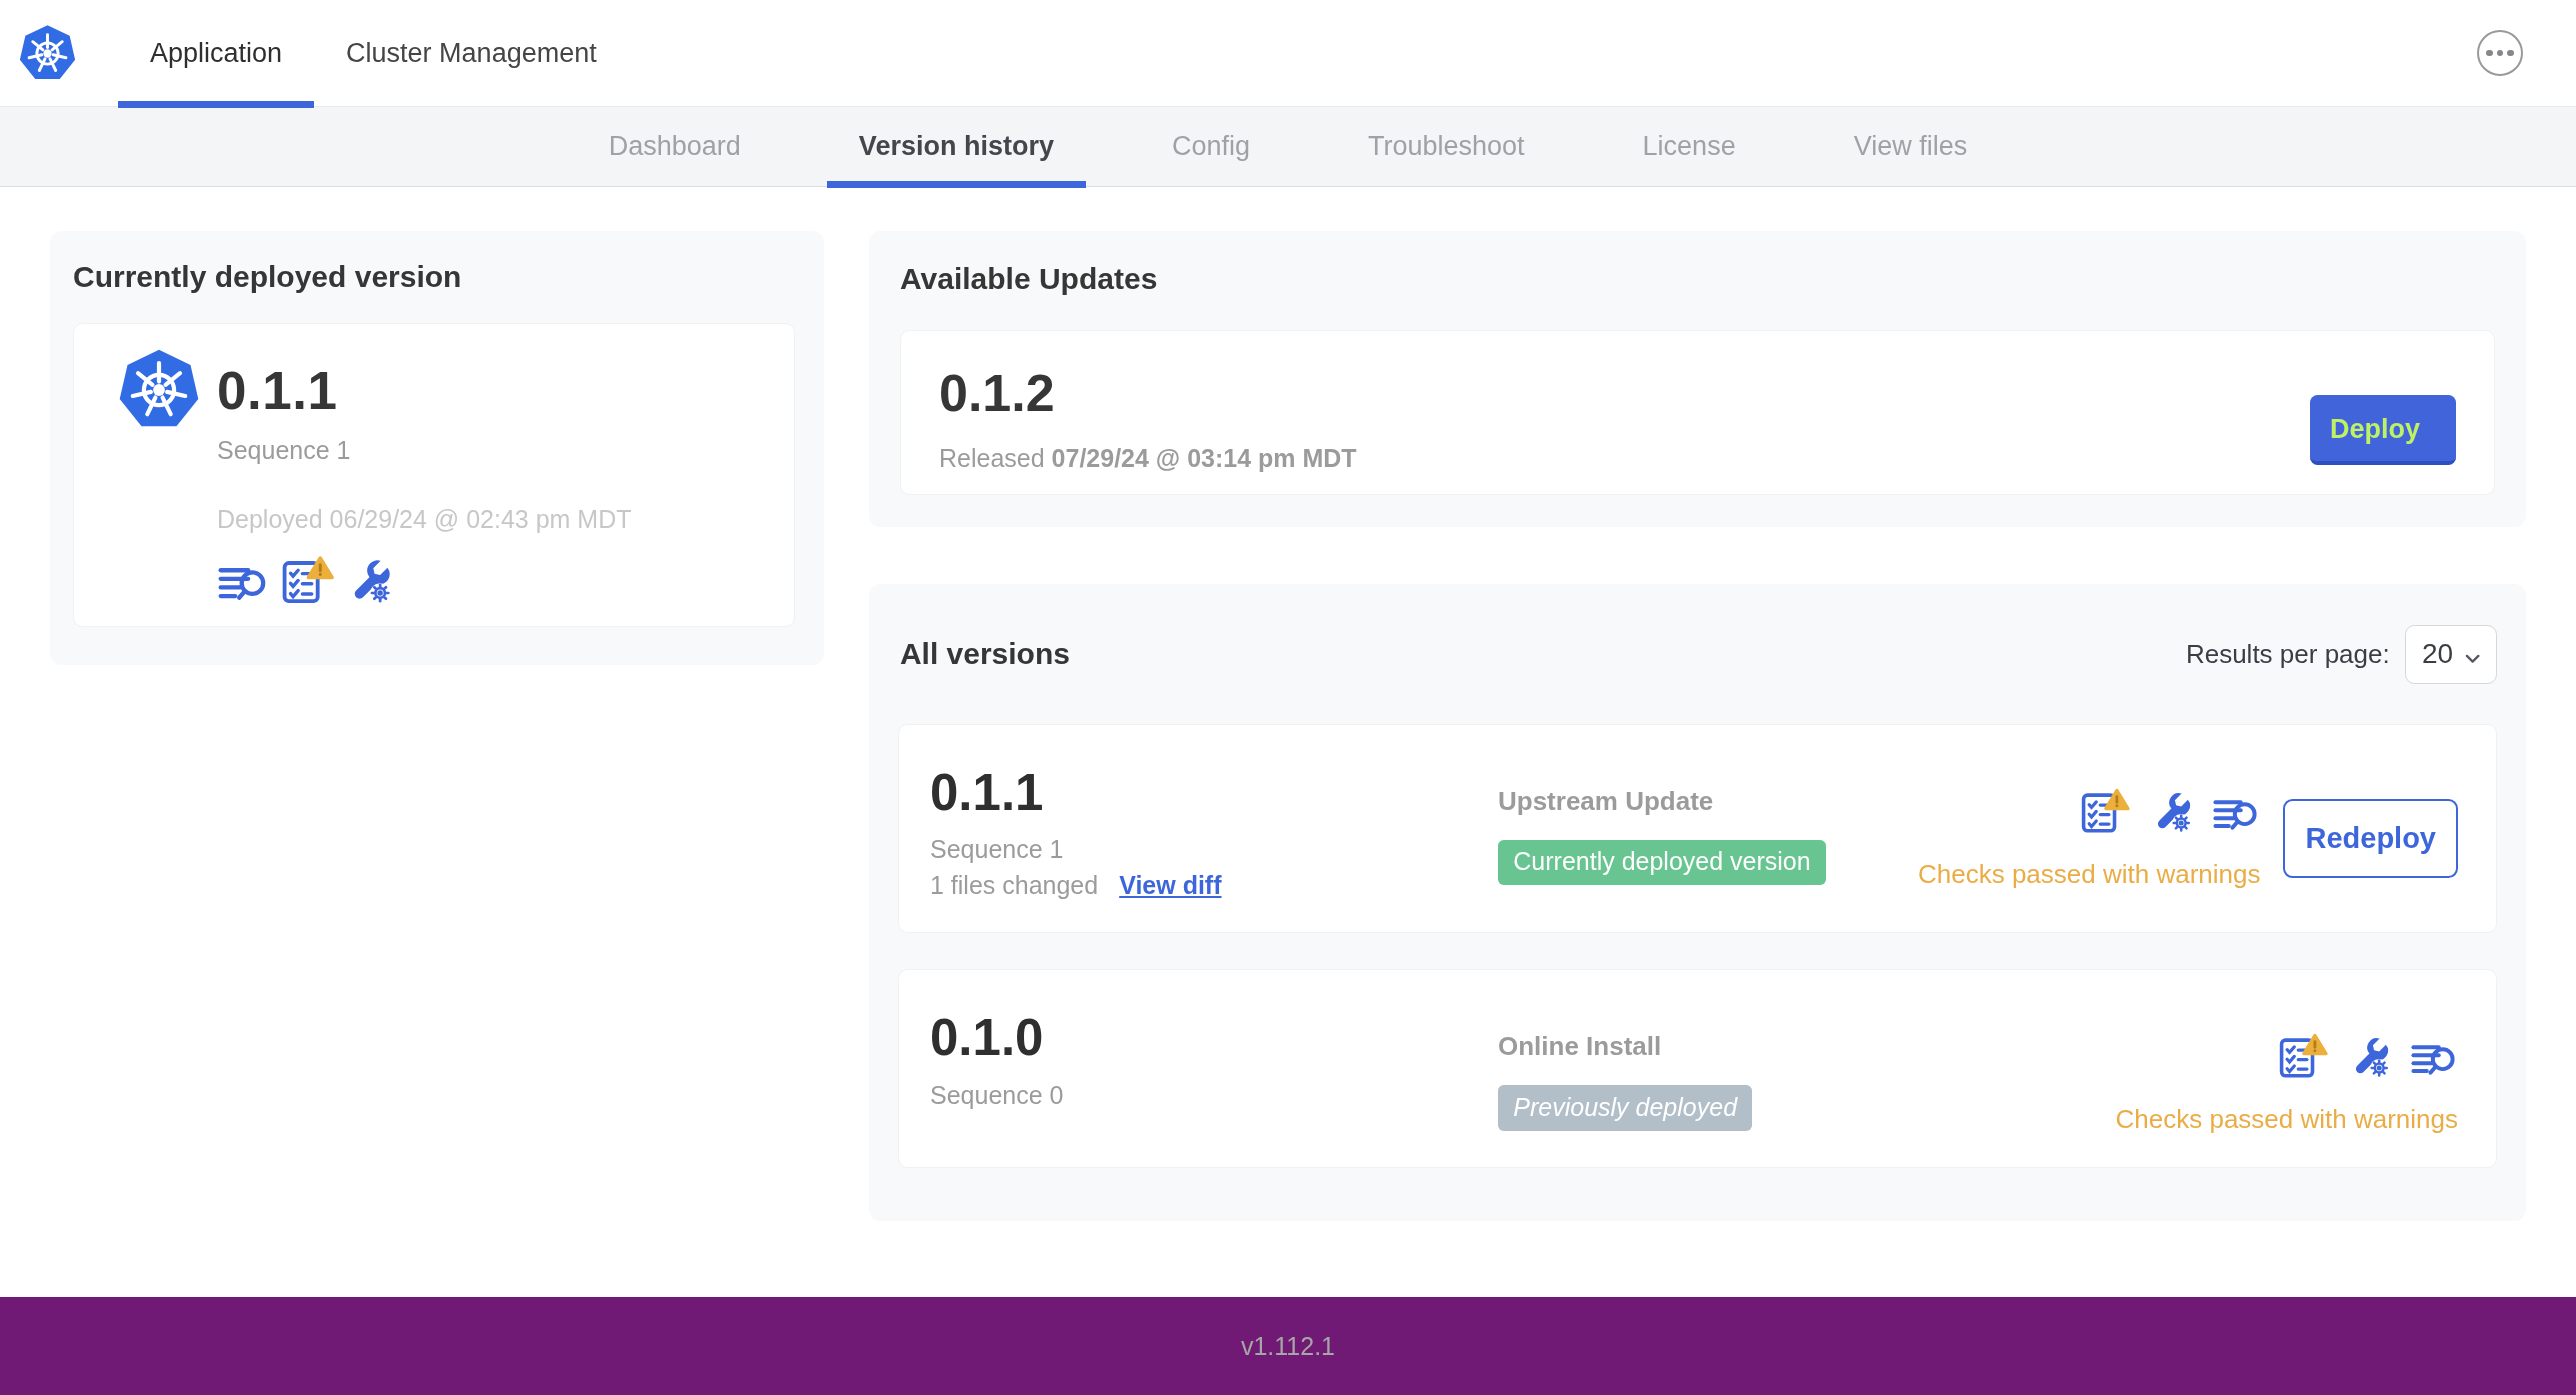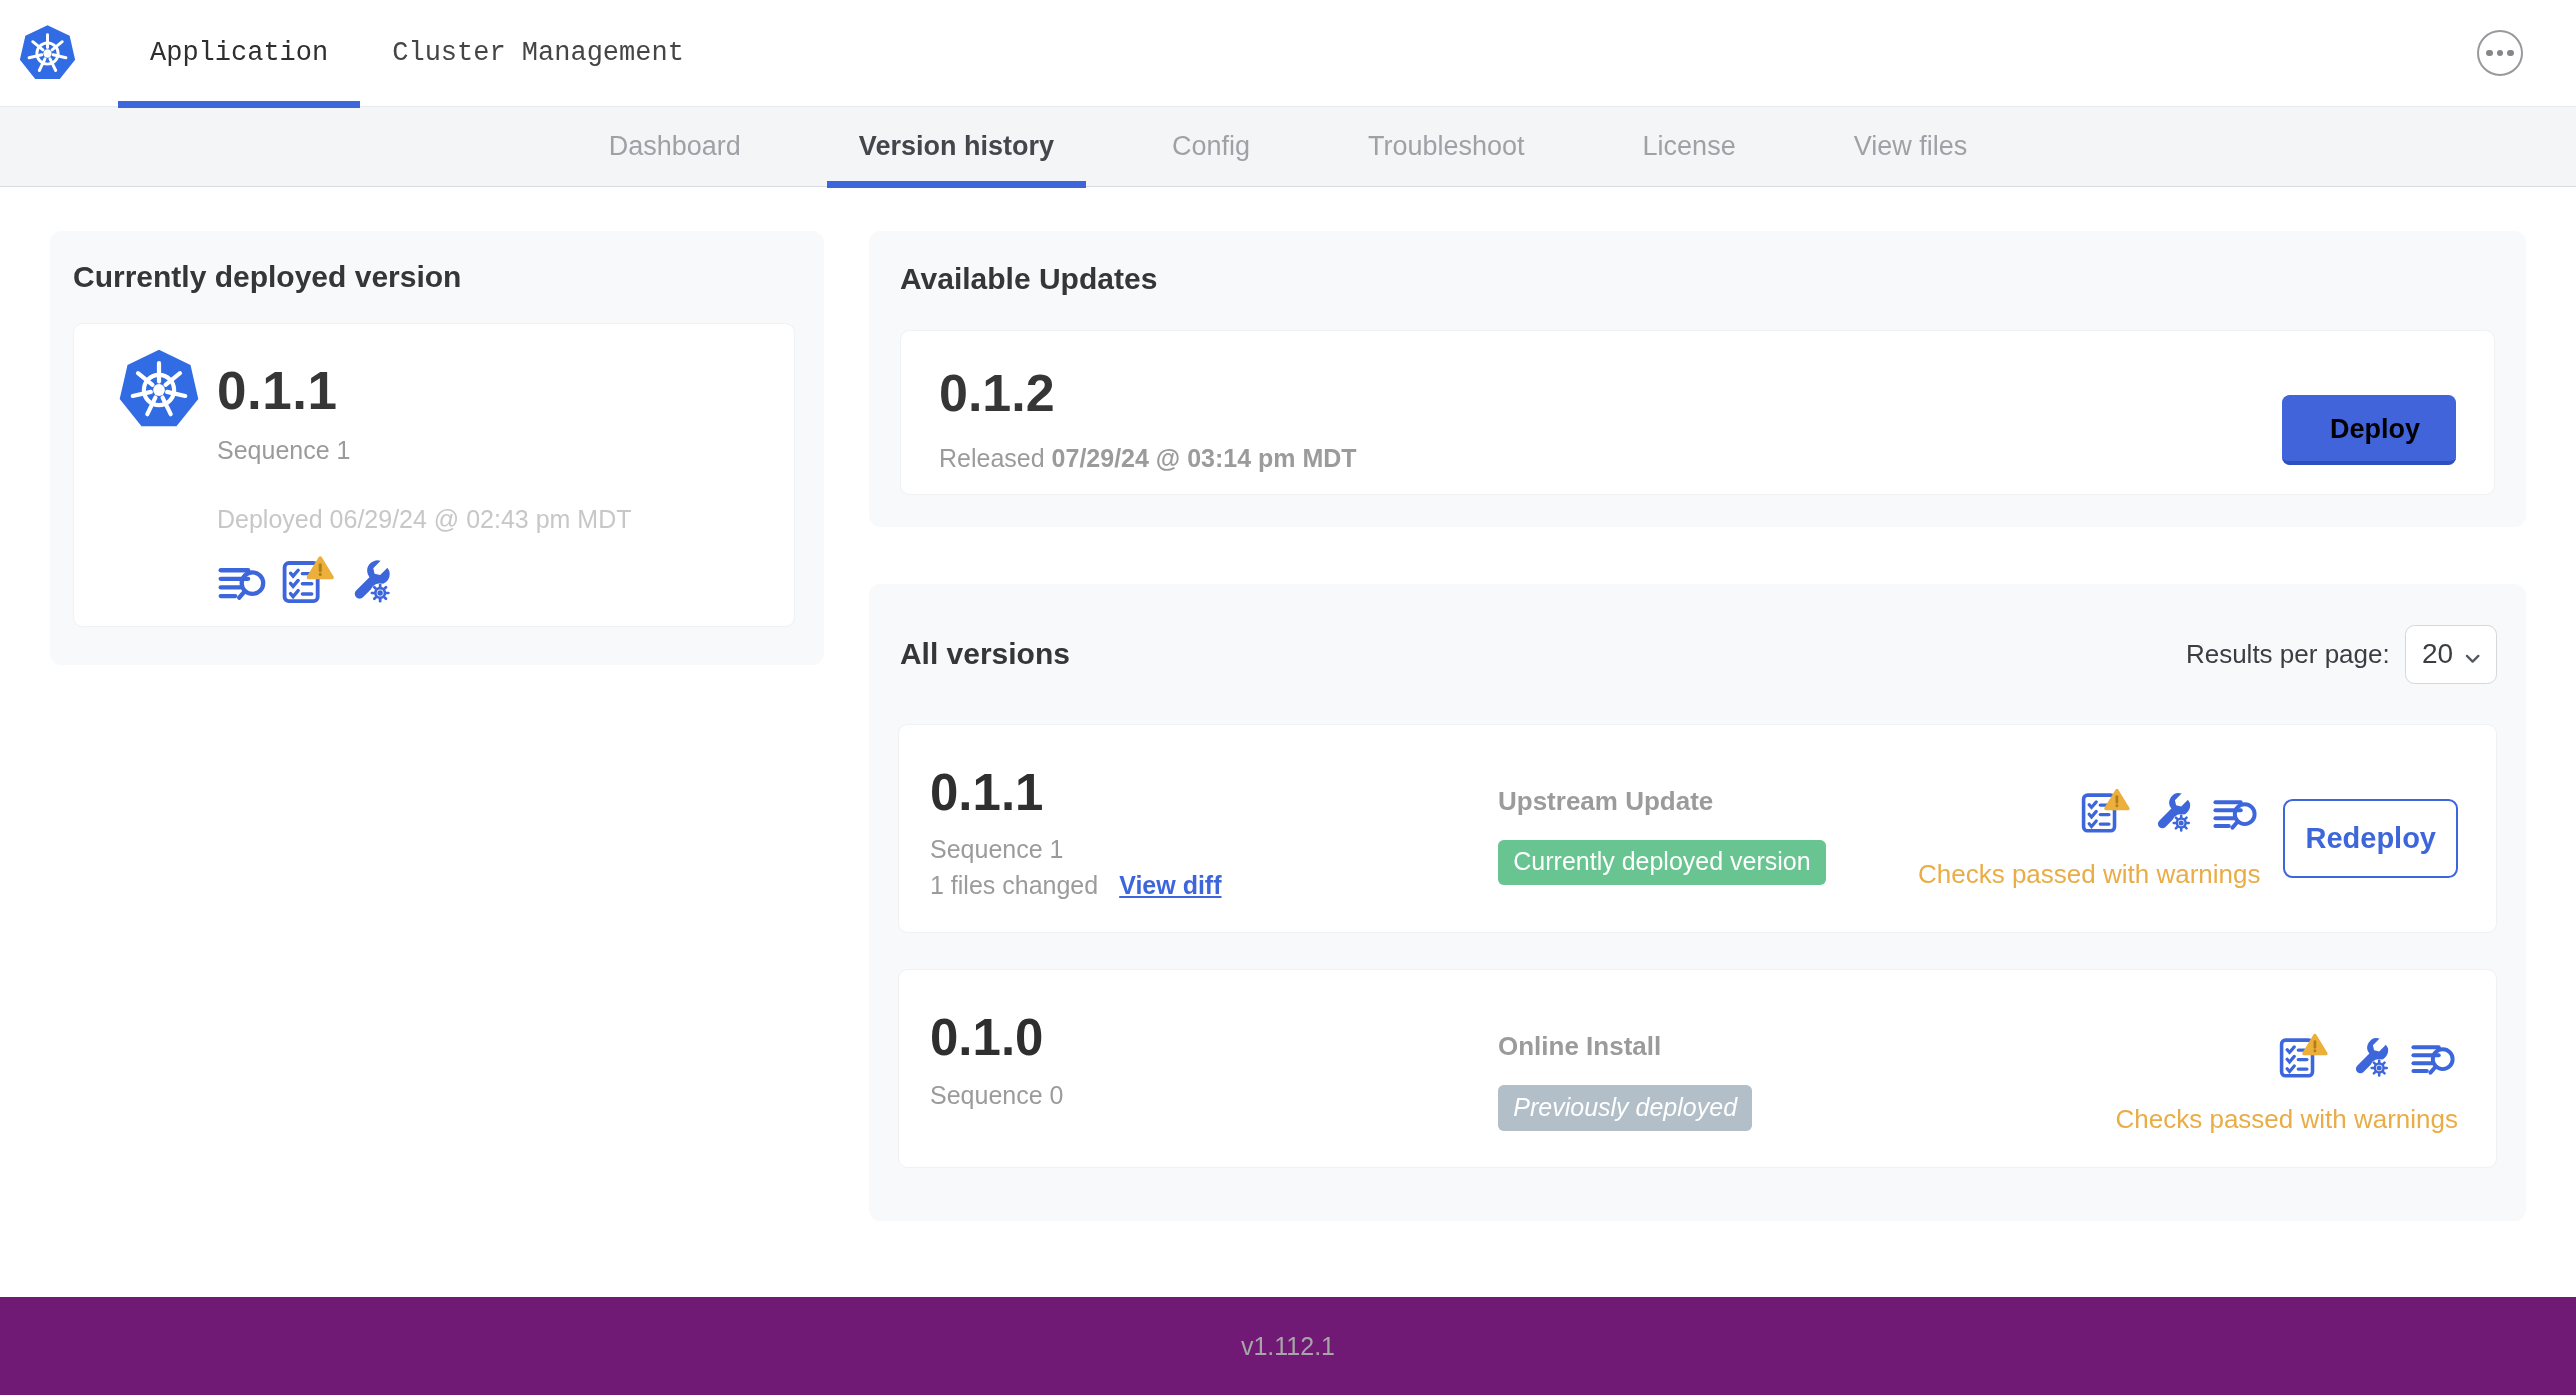--- a/index.html
+++ b/index.html
@@ -21,21 +21,21 @@
     align-items: stretch;
     padding-left: 17px;
   }
   .brand {
     width: 61px;
     display: flex;
     align-items: center;
     justify-content: center;
   }
   .brand svg { width: 59px; height: 61px; }
-  .topnav { display: flex; margin-left: 40px; font-family: Liberation Mono, monospace; }
+  .topnav { display: flex; margin-left: 40px; }
   .topnav-item {
     position: relative;
     display: flex;
     align-items: center;
     padding: 0 32px;
     font-size: 27px;
     font-weight: 500;
     color: #454545;
     cursor: pointer;
   }
@@ -139,25 +139,25 @@
     align-items: center;
   }
   .update-ver { font-size: 52px; font-weight: 700; color: #363636; }
   .released-line { font-size: 25px; color: #9b9b9b; margin-top: 21px; }
   .released-line b { font-weight: 700; }
   .deploy-btn {
     background: #4164DB;
     border: none;
     border-bottom: 4.8px solid #2d4fc0;
     border-radius: 7.6px;
-    color: #000000;
+    color: #bef264;
     font-family: inherit;
     font-size: 27px;
     font-weight: 700;
-    padding: 19px 36px 16px 48px;
+    padding: 19px 36px 16px 20px;
     cursor: pointer;
     margin-top: 24px;
   }
 
   
   .allv-panel { padding: 29px 29px 53px 29px; }
   .allv-head {
     display: flex;
     justify-content: space-between;
     align-items: center;

